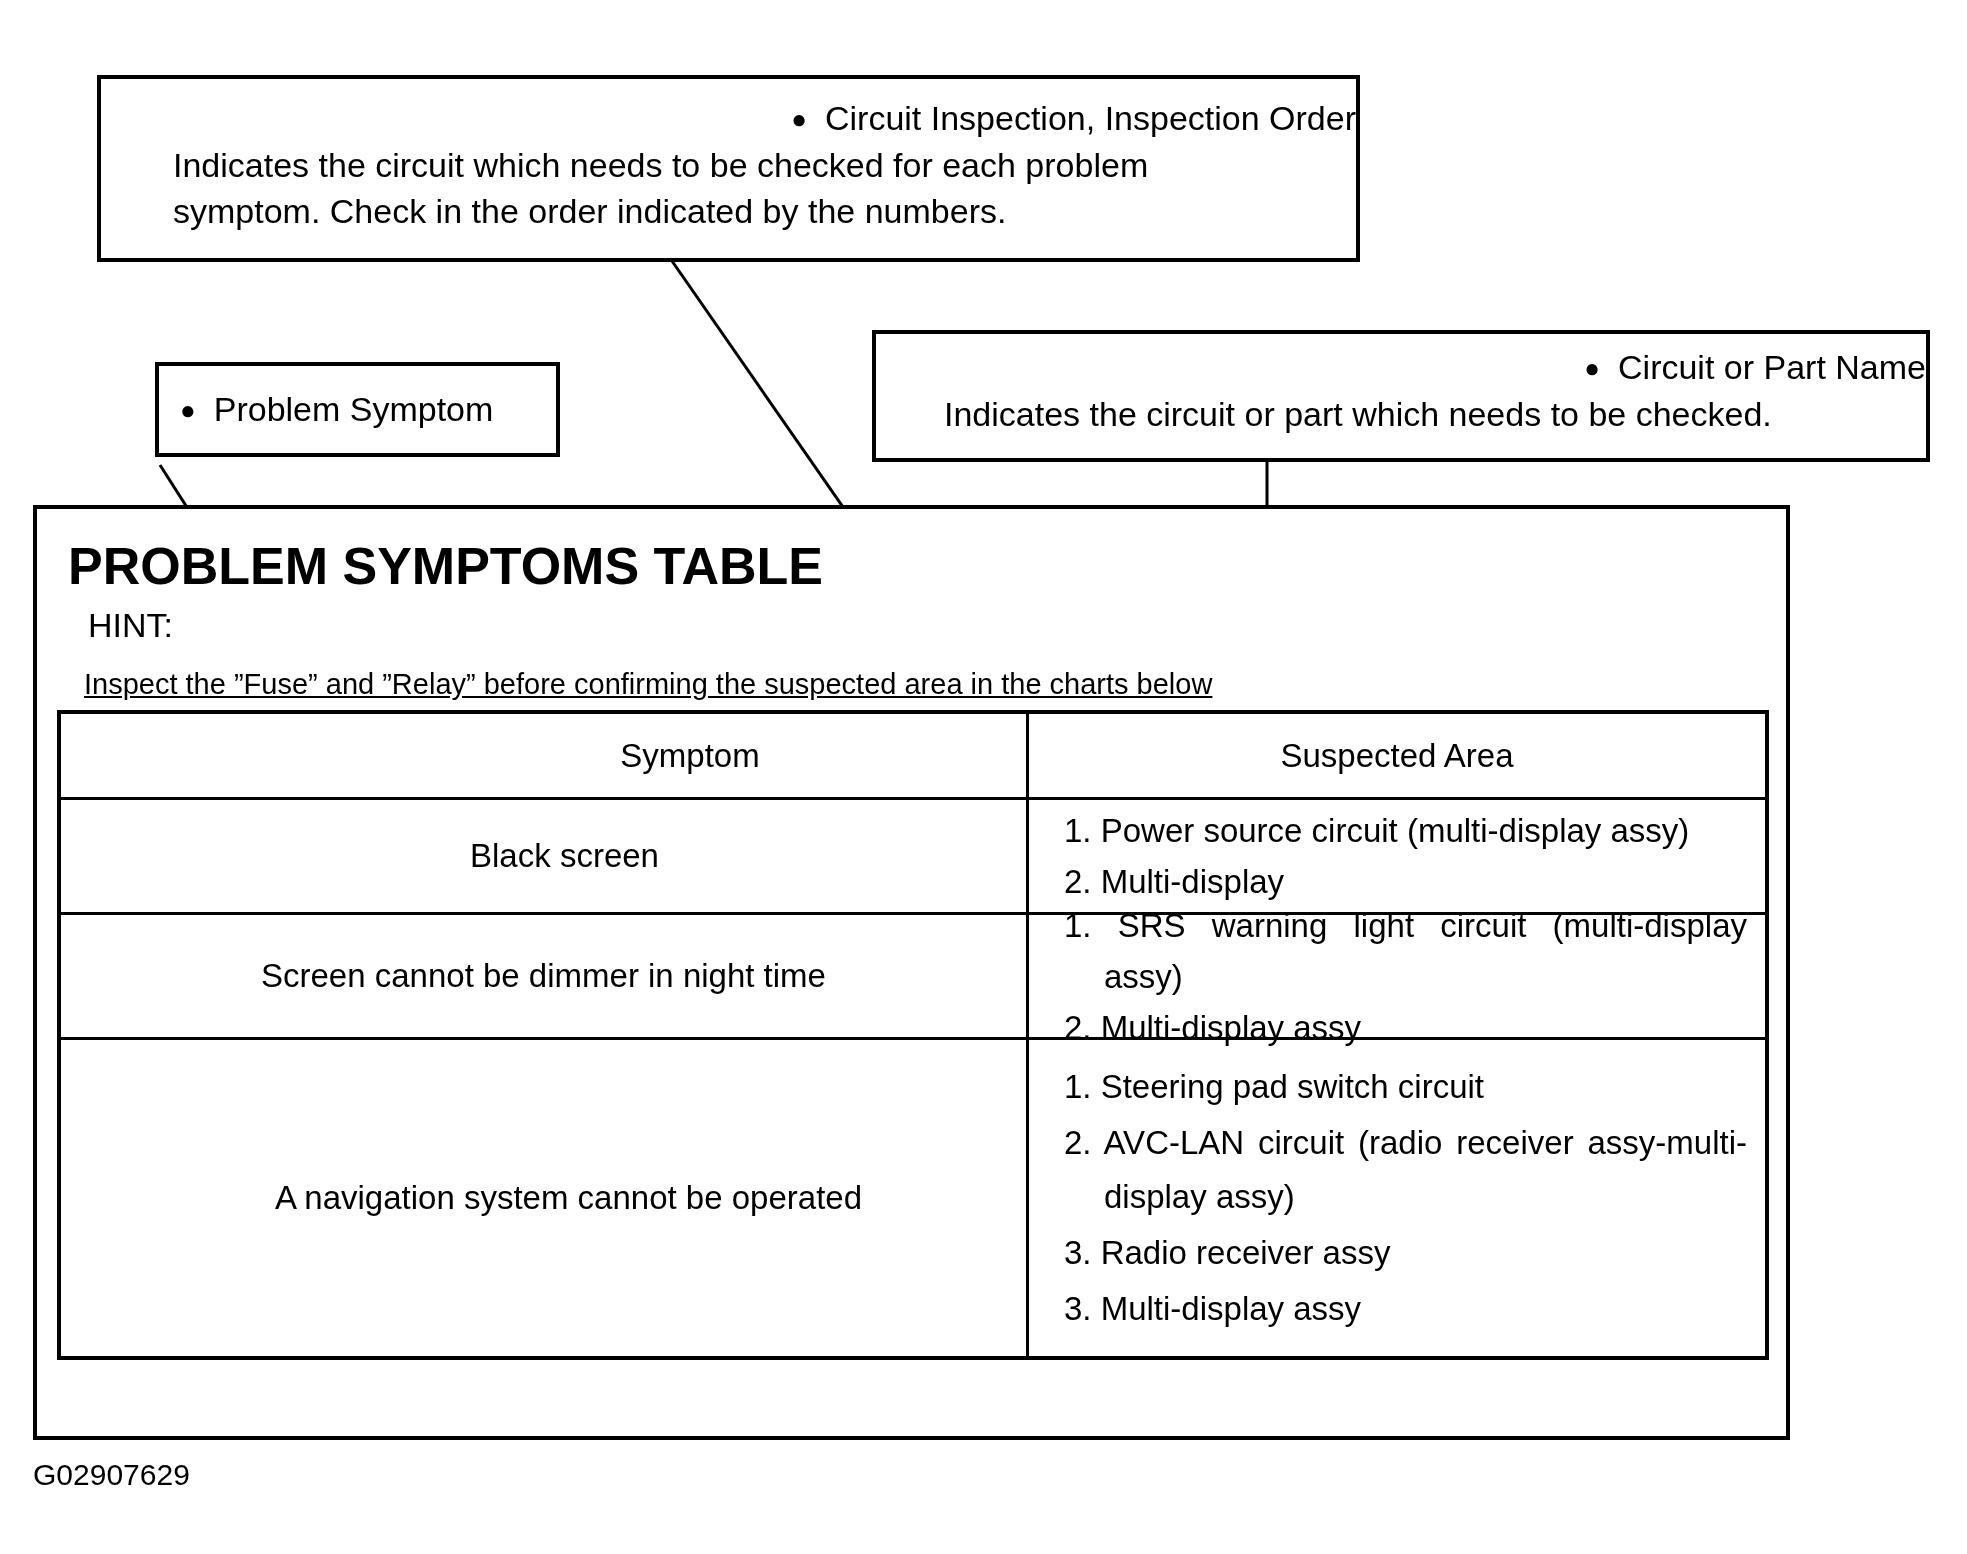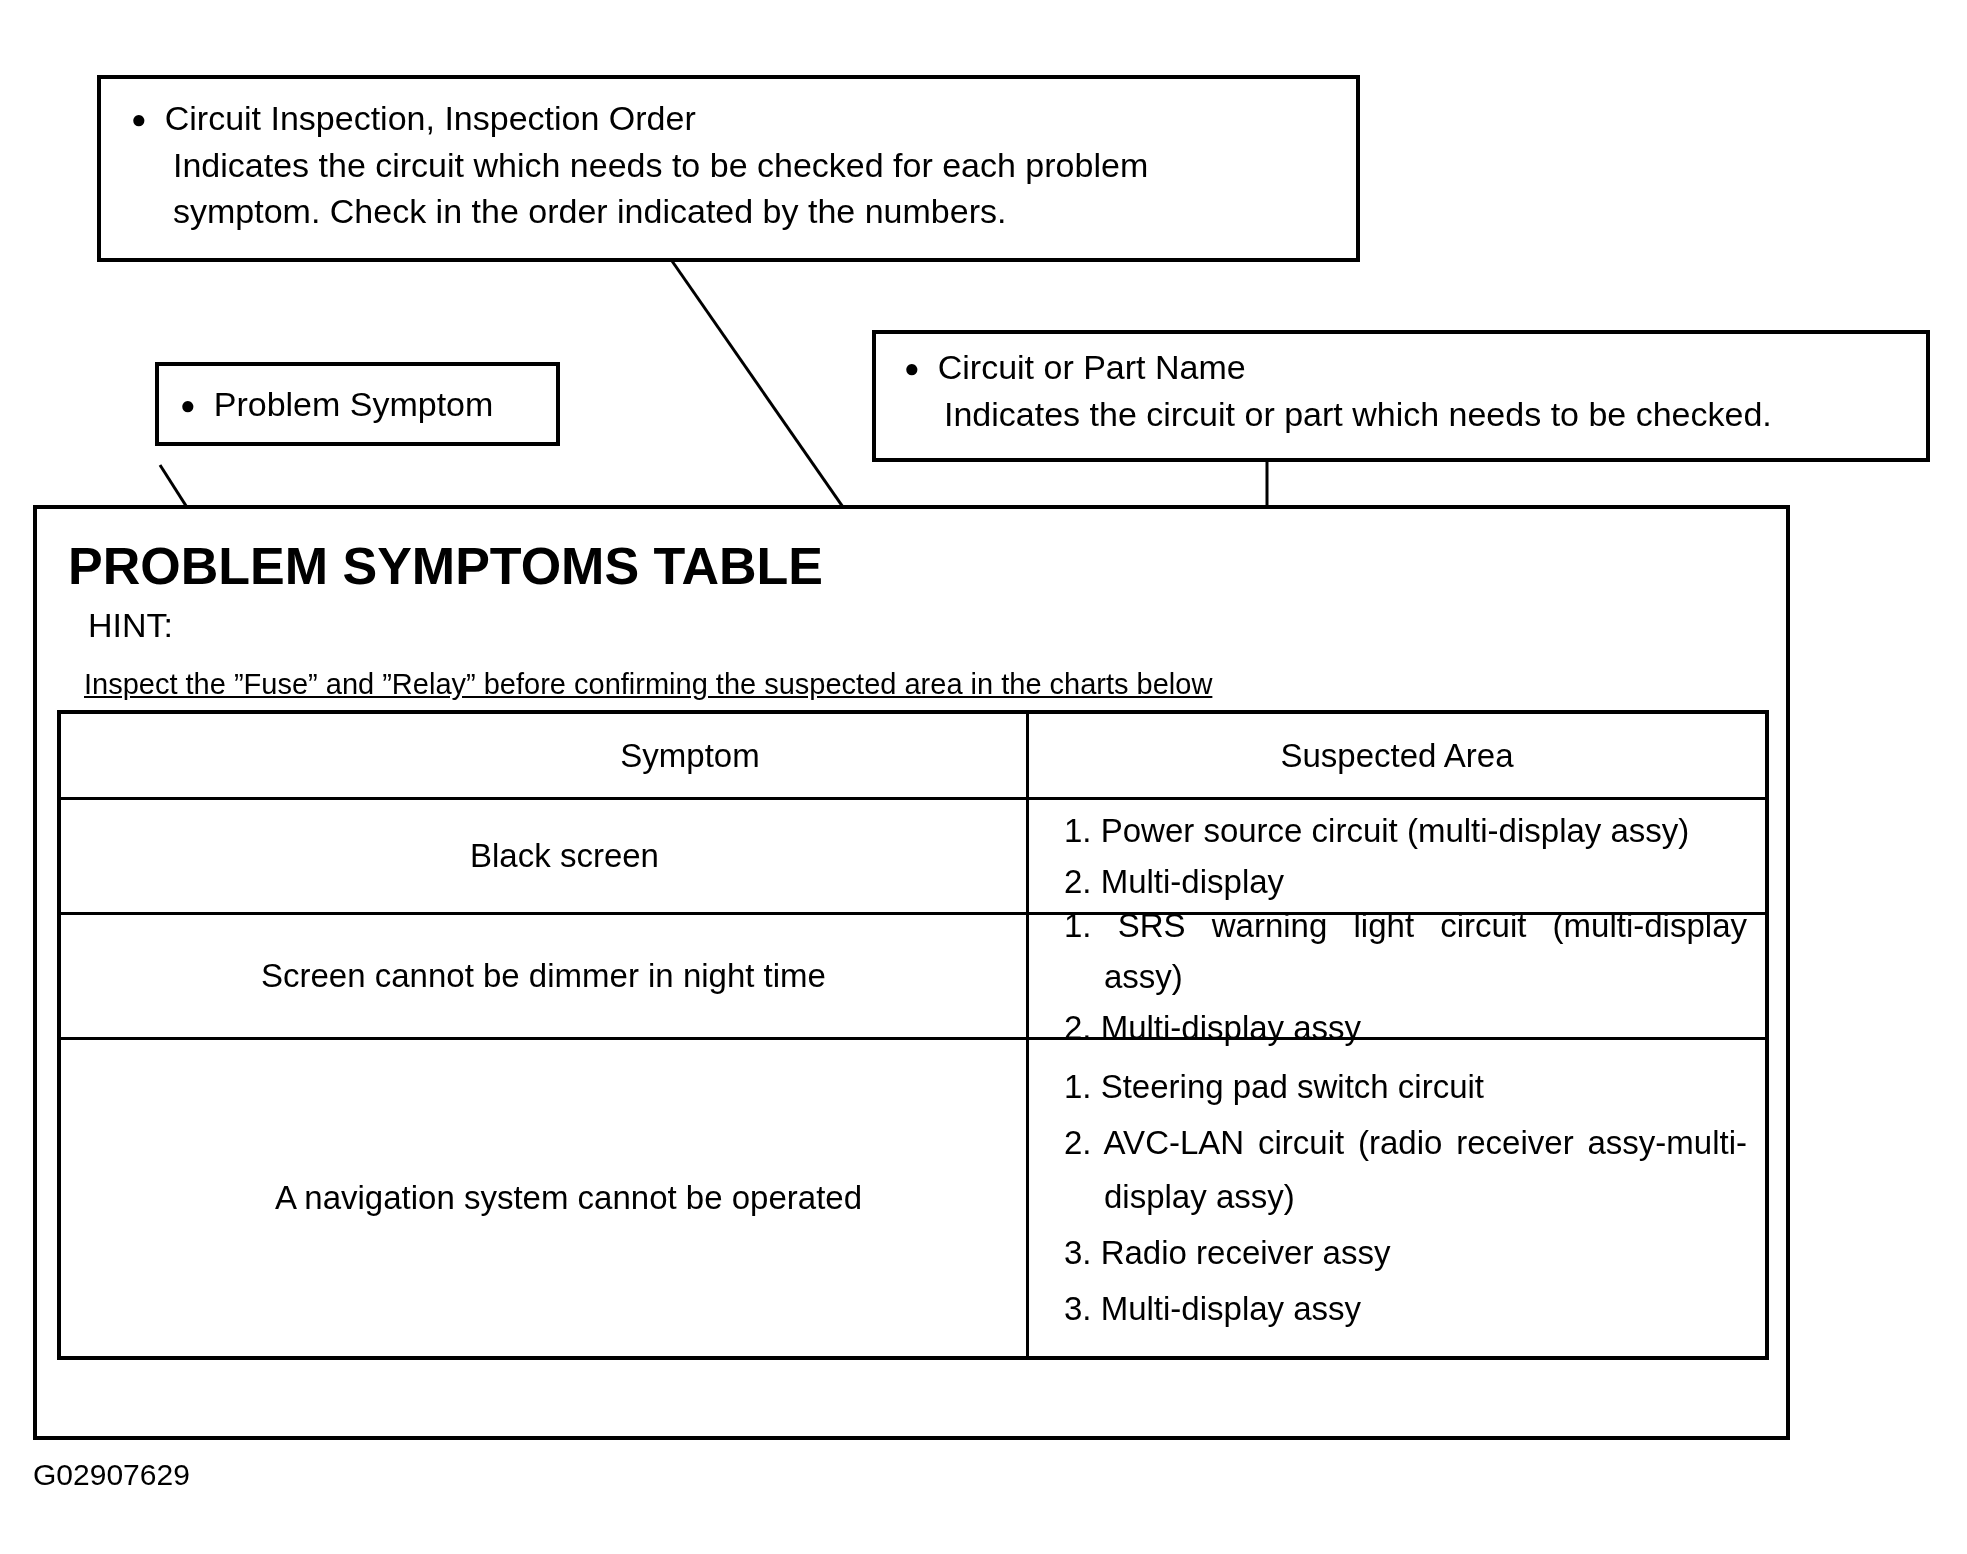--- a/index.html
+++ b/index.html
@@ -5,24 +5,24 @@
   html,body{margin:0;padding:0;background:#ffffff;}
   .page{
     position:relative;width:1967px;height:1554px;background:#ffffff;
     font-family:"Liberation Sans",sans-serif;color:#000;overflow:hidden;
   }
   .arrows{position:absolute;left:0;top:0;width:1967px;height:1554px;pointer-events:none;}
 
   
   .callout{position:absolute;border:4px solid #000;background:#fff;box-sizing:border-box;font-size:34px;line-height:46px;}
   .callout-top{left:97px;top:75px;width:1263px;height:187px;padding-top:16px;}
-  .callout-problem{left:155px;top:362px;width:405px;height:84px;display:flex;align-items:center;}
+  .callout-problem{left:155px;top:362px;width:405px;height:95px;display:flex;align-items:center;}
   .callout-circuit{left:872px;top:330px;width:1058px;height:132px;padding-top:10px;}
   .co-line{white-space:nowrap;}
-  .co-first{padding-left:30px;}
+  .co-first{padding-left:30px;text-align:right;}
   .co-indent{padding-left:72px;}
   .bullet{font-size:26px;margin-right:18px;vertical-align:2px;}
   .callout-problem .co-first{padding-left:21px;}
   .callout-circuit .co-first{padding-left:28px;}
   .callout-circuit .co-indent{padding-left:68px;}
 
   
   .outer-box{position:absolute;left:33px;top:505px;width:1757px;height:935px;border:4px solid #000;box-sizing:border-box;background:#fff;}
   .panel-title{position:absolute;left:68px;top:536px;font-size:52px;font-weight:bold;letter-spacing:0px;white-space:nowrap;}
   .hint-label{position:absolute;left:88px;top:606px;font-size:34px;white-space:nowrap;}

